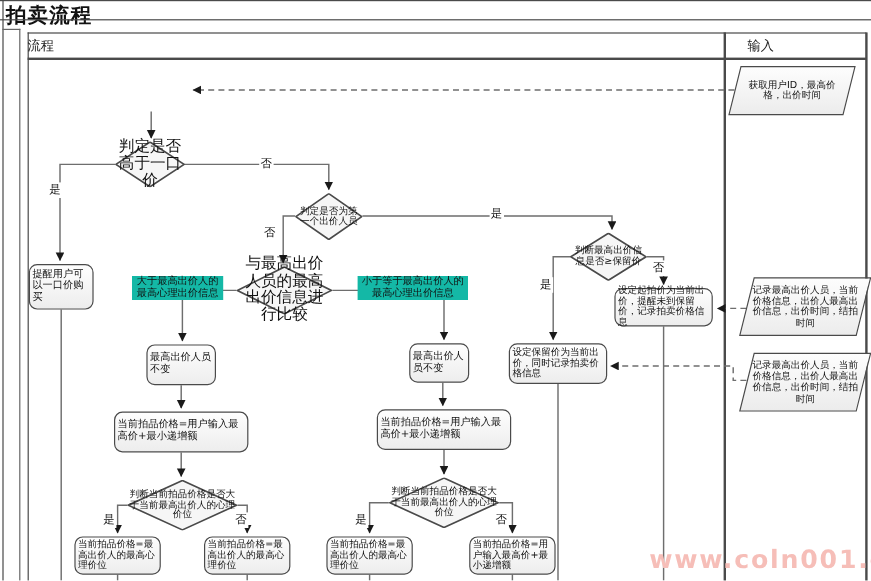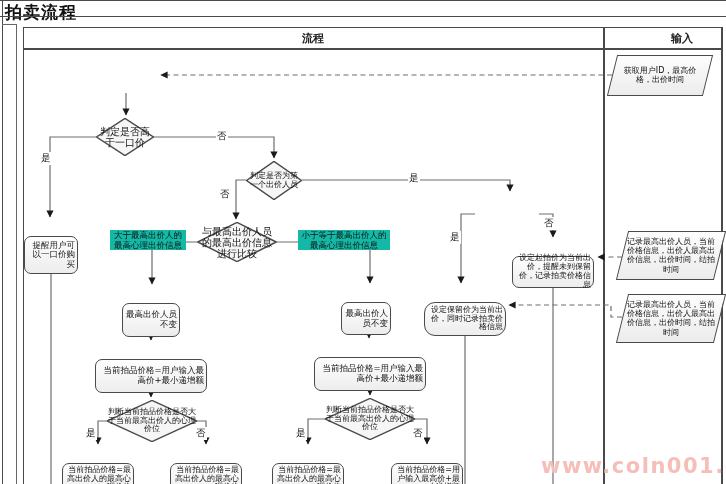--- a/index.html
+++ b/index.html
@@ -1,31 +1,31 @@
 <!DOCTYPE html>
 <html><head>
 <meta charset="utf-8">
 <style>
   html,body{margin:0;padding:0;background:#fff;}
   .page{position:relative;width:726px;height:484px;background:#fff;overflow:hidden;
         font-family:"DejaVu Sans","Liberation Sans",sans-serif;color:#111;}
   .hline,.vline{position:absolute;background:#4a4a4a;}
   .title{position:absolute;left:5px;top:1px;font-size:17px;font-weight:600;letter-spacing:1px;}
-  .lanehdr{position:absolute;top:31px;font-size:11px;font-weight:700;text-align:center;color:#222;}
+  .lanehdr{position:absolute;top:31px;font-size:11px;font-weight:400;color:#222;}
   .wires{position:absolute;left:0;top:0;z-index:1;}
   .wires polyline{fill:none;stroke:#6e6e6e;stroke-width:1.2;}
   .wires .dash{stroke-dasharray:5 3.5;}
   .node{position:absolute;z-index:2;box-sizing:border-box;}
   .rbox{border:1.4px solid #4a4a4a;border-radius:7px;background:linear-gradient(180deg,#fefefe 0%,#ededed 100%);
-        display:flex;align-items:center;justify-content:center;text-align:right;
-        font-size:8.5px;line-height:1.12;padding:2px;margin-top:16px;}
+        display:flex;align-items:center;justify-content:center;text-align:left;
+        font-size:8.5px;line-height:1.12;padding:2px;}
   .shape-svg{position:absolute;left:0;top:0;width:100%;height:100%;}
   .shape-svg polygon{fill:#f6f6f6;stroke:#4a4a4a;stroke-width:1.4;vector-effect:non-scaling-stroke;}
   .ntext{position:absolute;inset:0;display:flex;align-items:center;justify-content:center;
-         text-align:center;font-size:10px;line-height:1.1;padding:2px;}
+         text-align:center;font-size:13px;line-height:1.1;padding:2px;}
   .start-text{font-size:11px;}
   .pgram{border:1.4px solid #4a4a4a;background:linear-gradient(180deg,#fdfdfd 0%,#ececec 100%);
          transform:skewX(-14deg);display:flex;align-items:center;justify-content:center;}
   .pgram .ptext{transform:skewX(14deg);font-size:8px;line-height:1.15;text-align:center;padding:1px 3px;}
   .elabel{position:absolute;z-index:3;font-size:9.5px;background:#fff;padding:0 1px;color:#111;}
   .blabel{position:absolute;z-index:3;font-size:8.5px;line-height:1.18;text-align:center;background:#14b8a6;color:#111;}
   .watermark{position:absolute;left:541px;top:454px;z-index:5;font-size:21px;font-weight:bold;
              color:#f6beb8;letter-spacing:1.5px;white-space:nowrap;}
 </style>
 </head>
@@ -94,40 +94,46 @@
         <polygon points="50,1 99,50 50,99 1,50"></polygon>
       </svg>
     <span class="ntext">与最高出价人员的最高出价信息进行比较</span>
   </div>
   <div class="node" style="left:246px;top:161px;width:56px;height:39px;">
     <svg class="shape-svg" viewBox="0 0 100 100" preserveAspectRatio="none">
         <polygon points="50,1 99,50 50,99 1,50"></polygon>
       </svg>
     <span class="ntext" style="font-size:8px;">判定是否为第一个出价人员</span>
   </div>
+  <div class="node" style="left:475px;top:194px;width:64px;height:40px;">
+    <svg class="shape-svg" viewBox="0 0 100 100" preserveAspectRatio="none">
+        <polygon points="50,1 99,50 50,99 1,50"></polygon>
+      </svg>
+    <span class="ntext" style="font-size:8px;">判断最高出价信息是否≥保留价</span>
+  </div>
   <div class="node" style="left:106px;top:400px;width:92px;height:42px;">
     <svg class="shape-svg" viewBox="0 0 100 100" preserveAspectRatio="none">
         <polygon points="50,1 99,50 50,99 1,50"></polygon>
       </svg>
     <span class="ntext" style="font-size:8px;">判断当前拍品价格是否大于当前最高出价人的心理价位</span>
   </div>
   <div class="node" style="left:324px;top:398px;width:92px;height:42px;">
     <svg class="shape-svg" viewBox="0 0 100 100" preserveAspectRatio="none">
         <polygon points="50,1 99,50 50,99 1,50"></polygon>
       </svg>
     <span class="ntext" style="font-size:8px;">判断当前拍品价格是否大于当前最高出价人的心理价位</span>
   </div>
 
   <div class="node rbox" style="left:24px;top:220px;width:54px;height:38px;">提醒用户可以一口价购买</div>
   <div class="node rbox" style="left:122px;top:287px;width:58px;height:34px;">最高出价人员不变</div>
   <div class="node rbox" style="left:341px;top:286px;width:50px;height:33px;">最高出价人员不变</div>
   <div class="node rbox" style="left:95px;top:343px;width:112px;height:34px;">当前拍品价格=用户输入最高价+最小递增额</div>
   <div class="node rbox" style="left:314px;top:341px;width:112px;height:34px;">当前拍品价格=用户输入最高价+最小递增额</div>
   <div class="node rbox" style="left:512px;top:240px;width:82px;height:32px;font-size:8px;">设定起拍价为当前出价，提醒未到保留价，记录拍卖价格信息</div>
-  <div class="node rbox" style="left:424px;top:286px;width:82px;height:34px;font-size:8px;border-radius:11px;">设定保留价为当前出价，同时记录拍卖价格信息</div>
+  <div class="node rbox" style="left:424px;top:286px;width:82px;height:34px;font-size:8px;">设定保留价为当前出价，同时记录拍卖价格信息</div>
   <div class="node rbox" style="left:62px;top:447px;width:72px;height:32px;font-size:8px;">当前拍品价格=最高出价人的最高心理价位</div>
   <div class="node rbox" style="left:170px;top:447px;width:72px;height:32px;font-size:8px;">当前拍品价格=最高出价人的最高心理价位</div>
   <div class="node rbox" style="left:272px;top:447px;width:72px;height:32px;font-size:8px;">当前拍品价格=最高出价人的最高心理价位</div>
   <div class="node rbox" style="left:391px;top:447px;width:72px;height:32px;font-size:8px;">当前拍品价格=用户输入最高价+最小递增额</div>
 
   <div class="node pgram" style="left:612px;top:55px;width:96px;height:41px;">
     <span class="ptext">获取用户ID，最高价格，出价时间</span>
   </div>
   <div class="node pgram" style="left:622px;top:231px;width:98px;height:49px;">
     <span class="ptext">记录最高出价人员，当前价格信息，出价人最高出价信息，出价时间，结拍时间</span>

